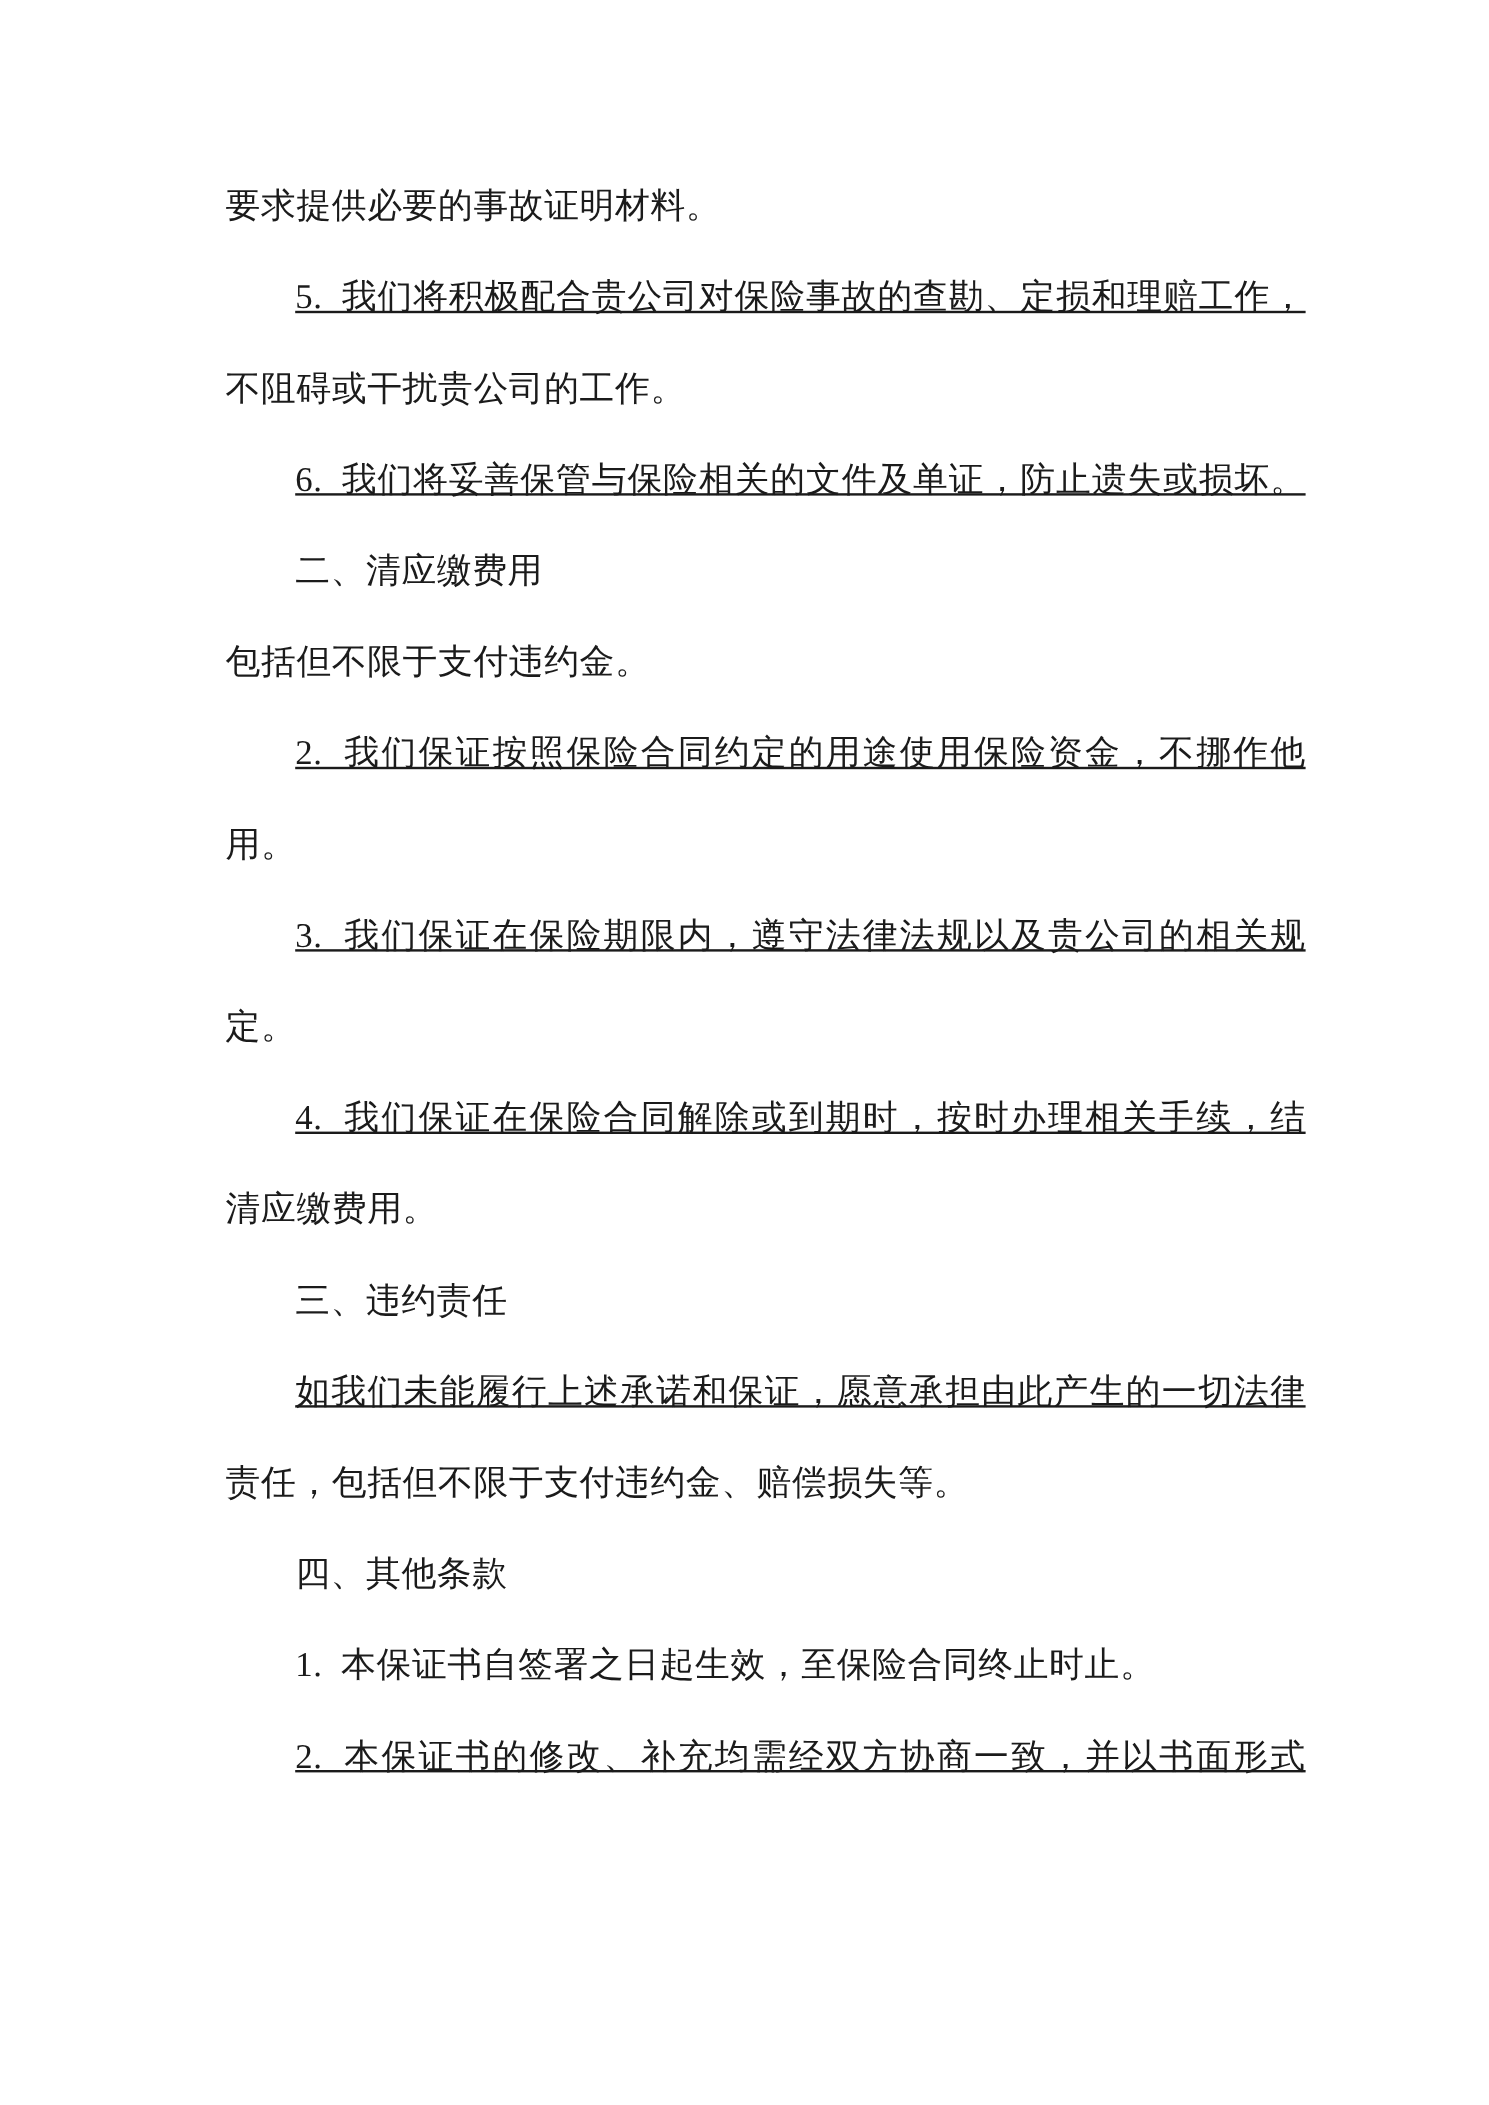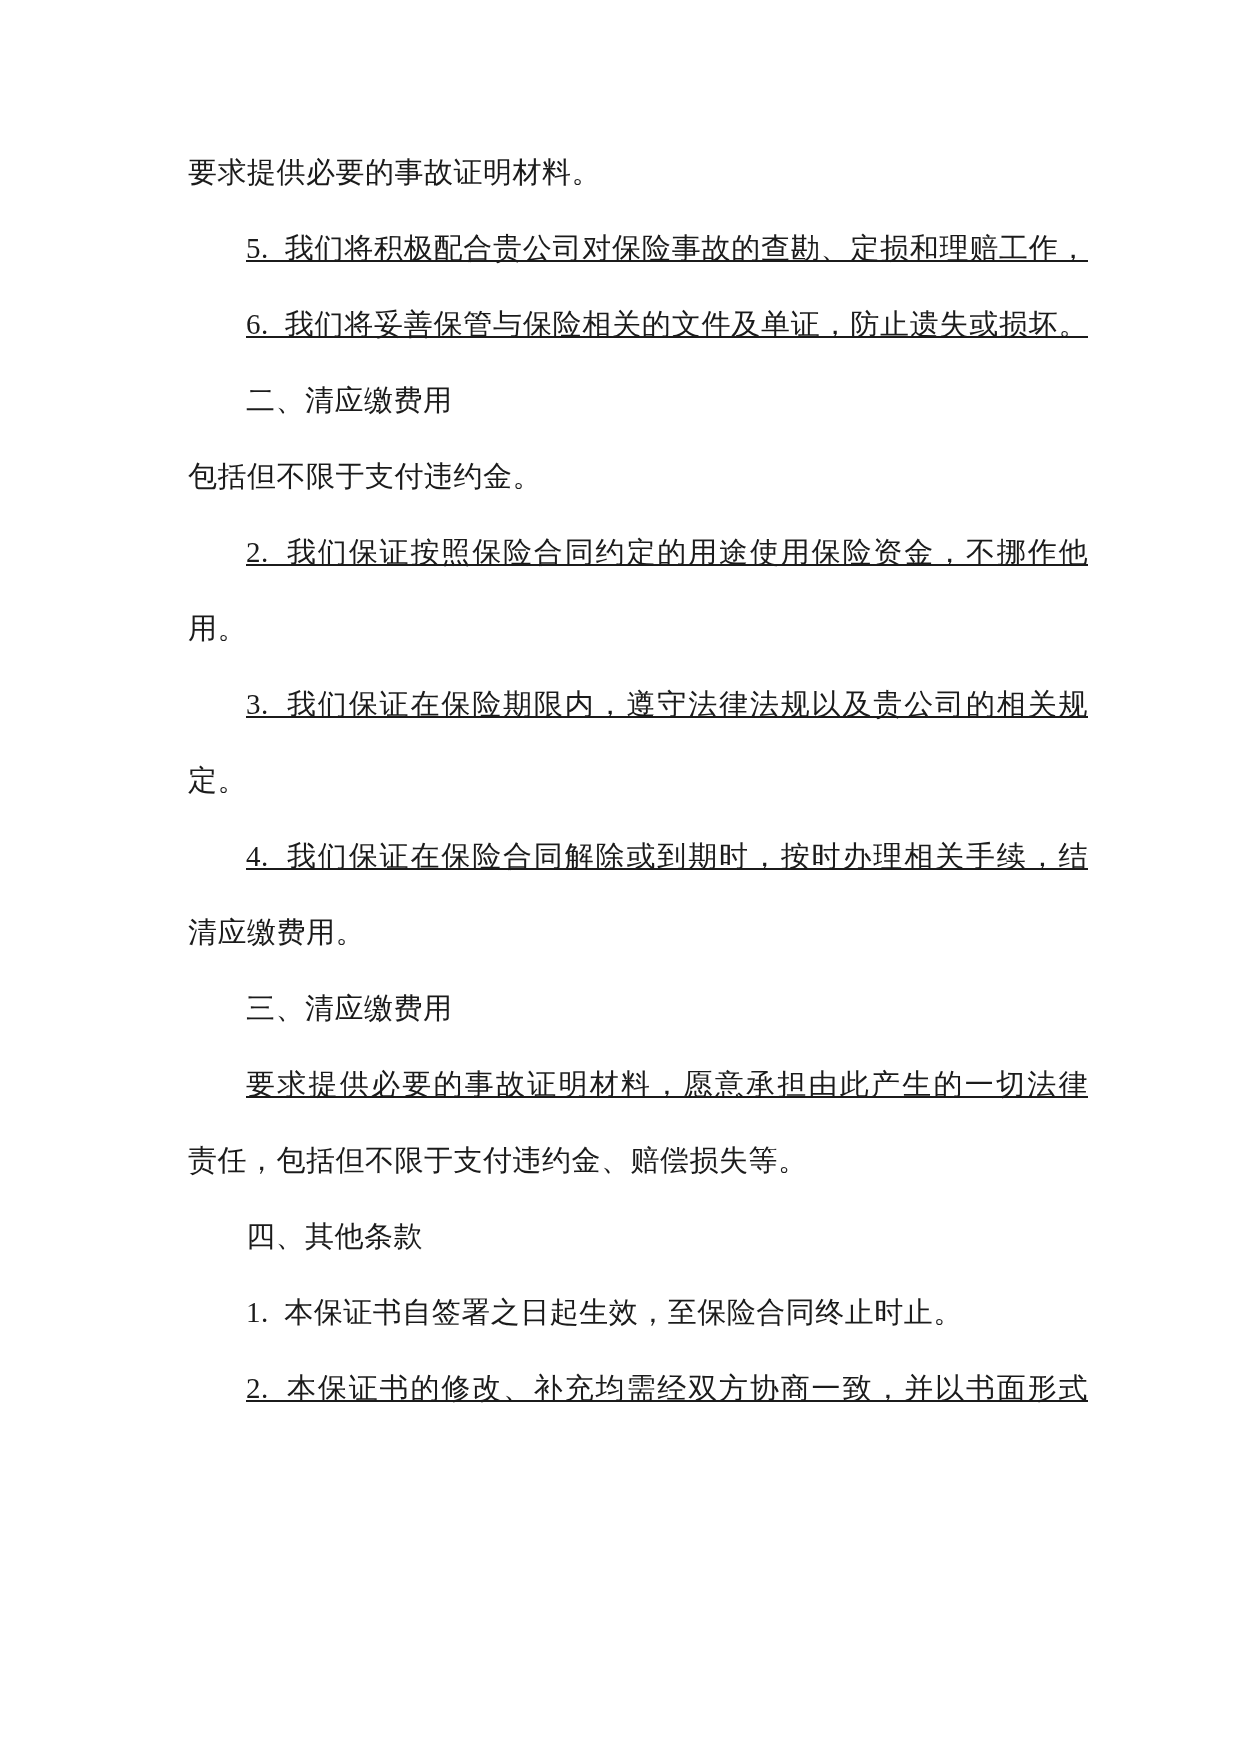--- a/index.html
+++ b/index.html
@@ -39,29 +39,30 @@
     text-decoration: underline;
   }
 </style>
 </head>
 <body>
 
 <div class="page">
   <div class="content">
     <div class="line">要求提供必要的事故证明材料。</div>
     <div class="line indent full">5.&nbsp; 我们将积极配合贵公司对保险事故的查勘、定损和理赔工作，</div>
+    <div class="line">不阻碍或干扰贵公司的工作。</div>
     <div class="line indent full">6.&nbsp; 我们将妥善保管与保险相关的文件及单证，防止遗失或损坏。</div>
     <div class="line indent">二、清应缴费用</div>
     <div class="line">包括但不限于支付违约金。</div>
     <div class="line indent full">2.&nbsp; 我们保证按照保险合同约定的用途使用保险资金，不挪作他</div>
     <div class="line">用。</div>
     <div class="line indent full">3.&nbsp; 我们保证在保险期限内，遵守法律法规以及贵公司的相关规</div>
     <div class="line">定。</div>
     <div class="line indent full">4.&nbsp; 我们保证在保险合同解除或到期时，按时办理相关手续，结</div>
     <div class="line">清应缴费用。</div>
-    <div class="line indent">三、清应缴费用</div>
-    <div class="line indent full">要求提供必要的事故证明材料，愿意承担由此产生的一切法律</div>
+    <div class="line indent">三、违约责任</div>
+    <div class="line indent full">如我们未能履行上述承诺和保证，愿意承担由此产生的一切法律</div>
     <div class="line">责任，包括但不限于支付违约金、赔偿损失等。</div>
     <div class="line indent">四、其他条款</div>
     <div class="line indent">1.&nbsp; 本保证书自签署之日起生效，至保险合同终止时止。</div>
     <div class="line indent full">2.&nbsp; 本保证书的修改、补充均需经双方协商一致，并以书面形式</div>
   </div>
 </div>
 
 </body></html>

